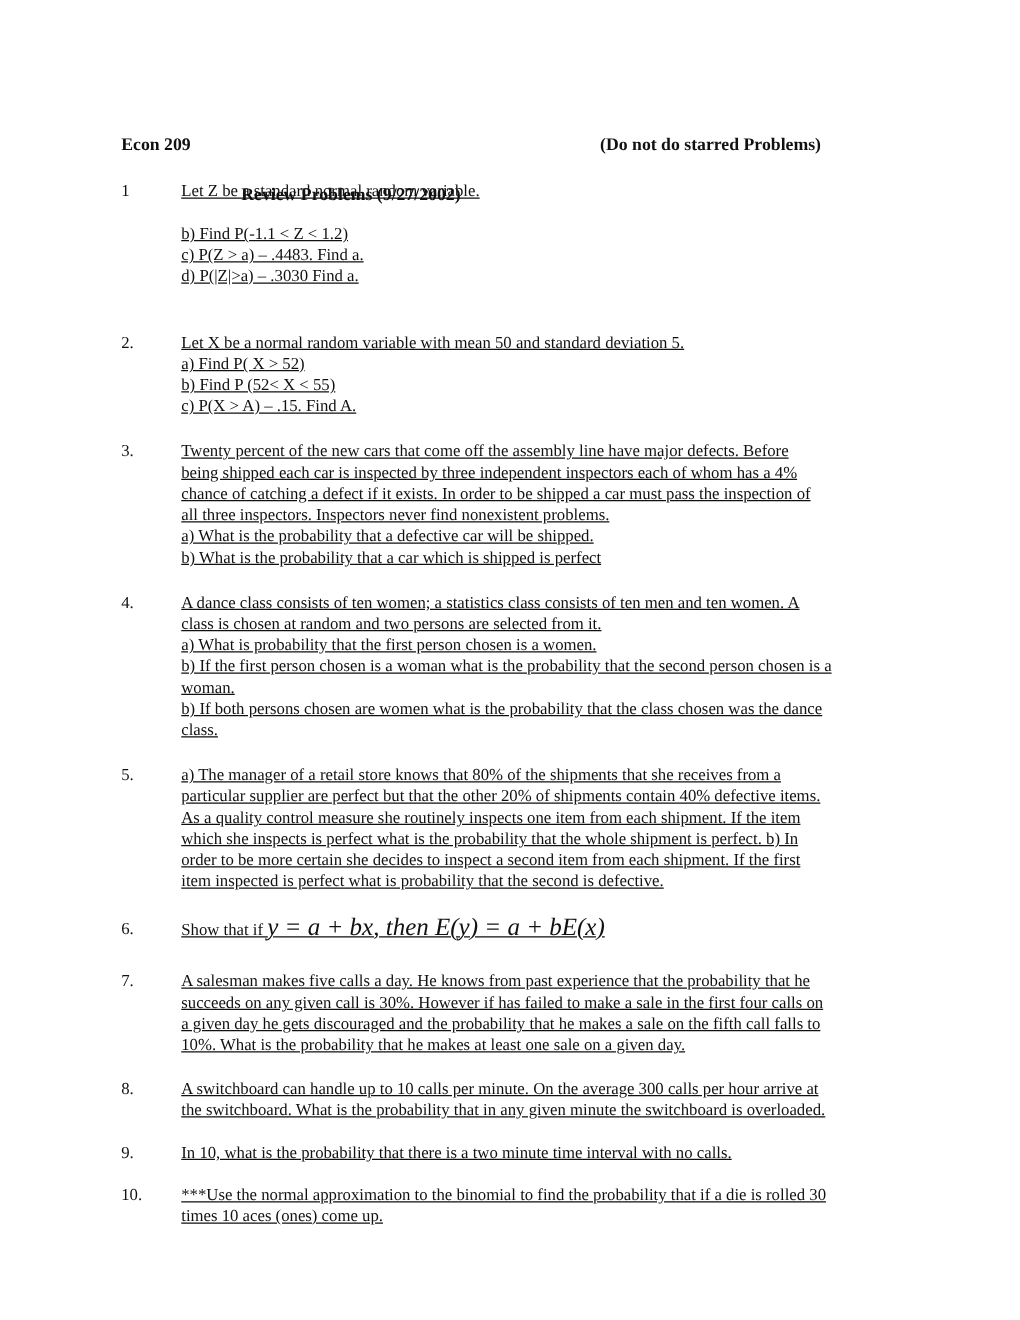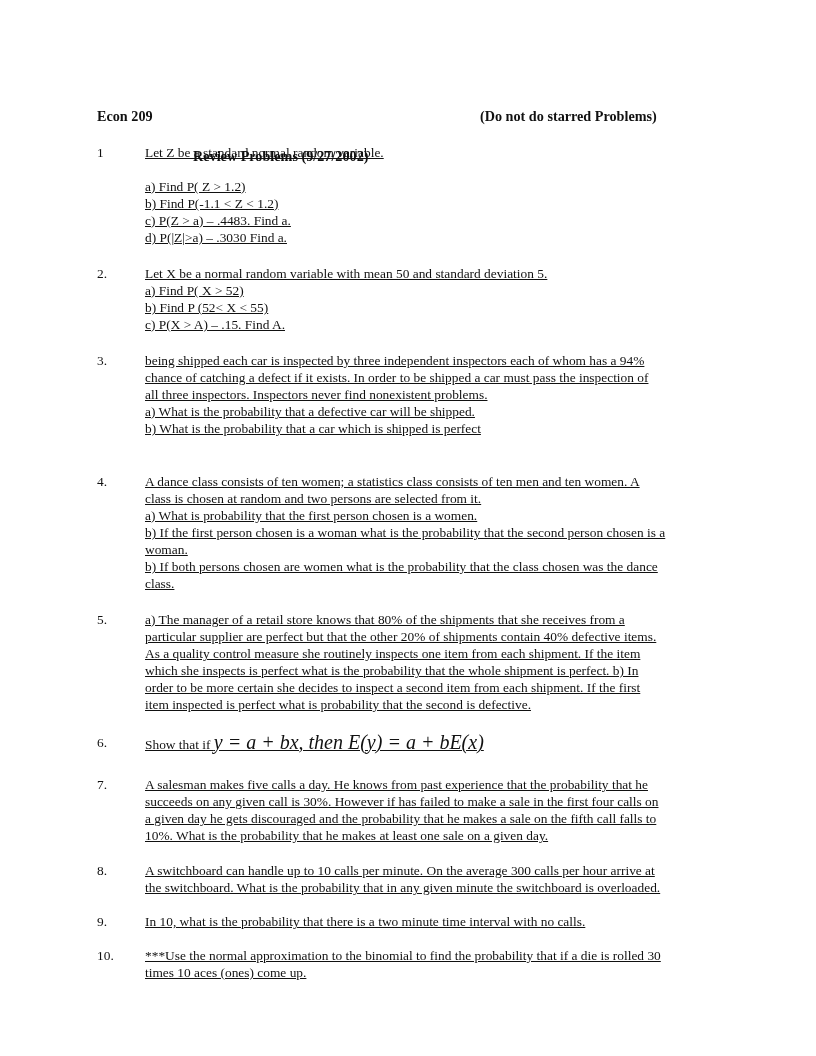--- a/index.html
+++ b/index.html
@@ -34,41 +34,41 @@
     <span class="h-course">Econ 209</span>
     <span class="h-title">Review Problems (9/27/2002)</span>
     <span class="h-note">(Do not do starred Problems)</span>
   </div>
 
   <div class="problem" style="top:132px;">
     <span class="num">1</span>
     <div class="body">
       <p>Let Z be a standard normal random variable.</p>
       <div class="gap"></div>
-      <p>a) Find P( Z &gt; 1.2)</p>
       <p>b) Find P(-1.1 &lt; Z &lt; 1.2)</p>
       <p>c) P(Z &gt; a) – .4483.  Find a.</p>
       <p>d) P(|Z|&gt;a) – .3030  Find a.</p>
     </div>
   </div>
 
   <div class="problem" style="top:253px;">
     <span class="num">2.</span>
     <div class="body">
       <p>Let X be a normal random variable with mean 50 and standard deviation 5.</p>
       <p>a) Find P( X &gt; 52)</p>
       <p>b) Find P (52&lt; X &lt; 55)</p>
       <p>c) P(X &gt; A) – .15.  Find A.</p>
     </div>
   </div>
 
   <div class="problem" style="top:340px;">
     <span class="num">3.</span>
     <div class="body">
-      <p>being shipped each car is inspected by three independent inspectors each of whom has a 94%</p>
+      <p>Twenty percent of the new cars that come off the assembly line have major defects.  Before</p>
+      <p>being shipped each car is inspected by three independent inspectors each of whom has a 4%</p>
       <p>chance of catching a defect if it exists.  In order to be shipped a car must pass the inspection of</p>
       <p>all three inspectors. Inspectors never find nonexistent problems.</p>
       <p>a)  What is the probability that a defective car will be shipped.</p>
       <p>b)  What is the probability that a car which is shipped is perfect</p>
     </div>
   </div>
 
   <div class="problem" style="top:461px;">
     <span class="num">4.</span>
     <div class="body">

